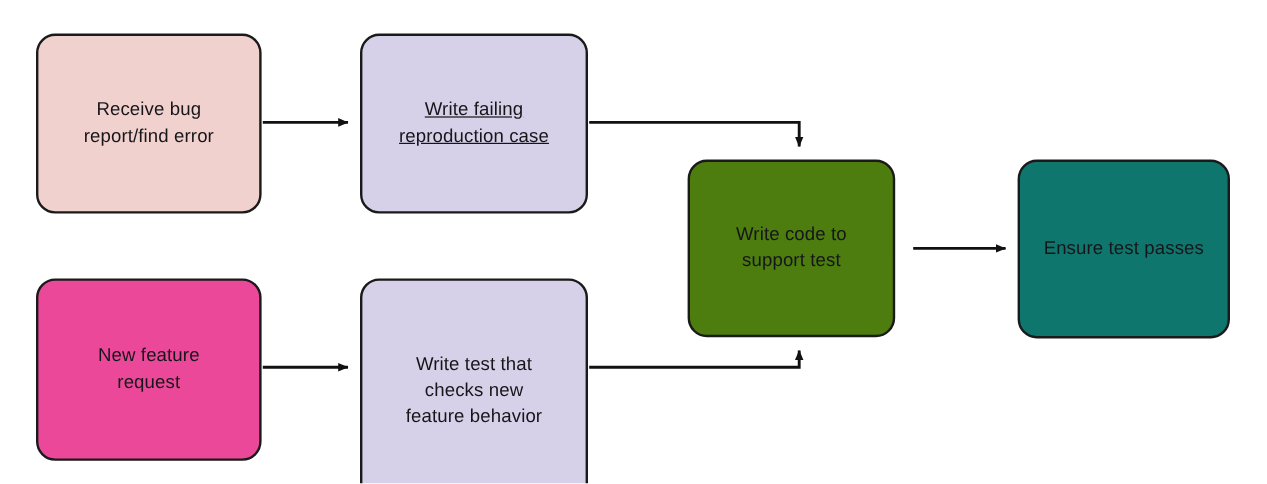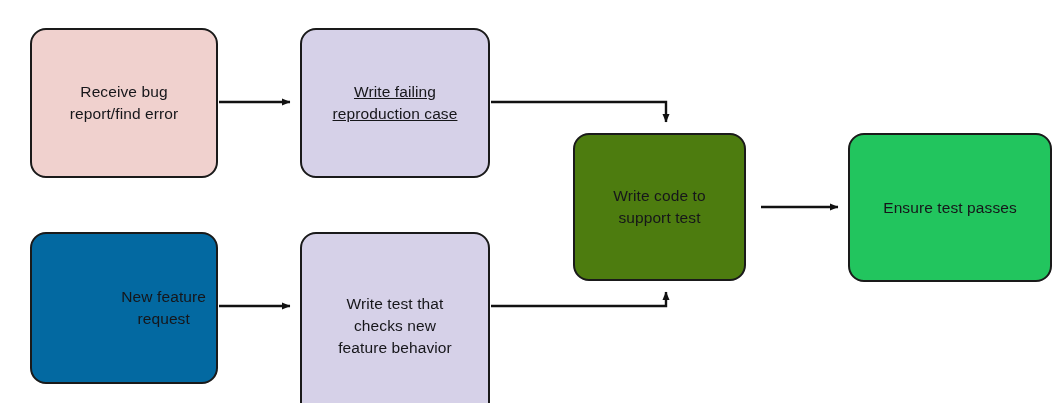--- a/index.html
+++ b/index.html
@@ -71,33 +71,33 @@
   <div class="node" style="left: 30px; top: 28px; width: 188px; height: 150px; background: rgb(240, 209, 206); border-color: rgb(26, 26, 26);">
     <span class="node-label">Receive bug
 report/find error</span>
   </div>
 
   <div class="node" style="left: 300px; top: 28px; width: 190px; height: 150px; background: rgb(214, 209, 232); border-color: rgb(26, 26, 26); text-decoration: underline;">
     <span class="node-label">Write failing
 reproduction case</span>
   </div>
 
-  <div class="node" style="left: 30px; top: 232px; width: 188px; height: 152px; background: #0369a1; border-color: rgb(26, 26, 26); justify-content: flex-end;">
+  <div class="node" style="left: 30px; top: 232px; width: 188px; height: 152px; background: #ec4899; border-color: rgb(26, 26, 26);">
     <span class="node-label">New feature
 request</span>
   </div>
 
   <div class="node" style="left: 300px; top: 232px; width: 190px; height: 188px; background: rgb(214, 209, 232); border-color: rgb(26, 26, 26);">
     <span class="node-label">Write test that
 checks new
 feature behavior</span>
   </div>
 
   <div class="node" style="left: 573px; top: 133px; width: 173px; height: 148px; background: #4d7c0f; border-color: rgb(26, 26, 26);">
     <span class="node-label">Write code to
 support test</span>
   </div>
 
-  <div class="node" style="left: 848px; top: 133px; width: 204px; height: 149px; background: #22c55e; border-color: rgb(26, 26, 26);">
+  <div class="node" style="left: 848px; top: 133px; width: 177px; height: 149px; background: #0f766e; border-color: rgb(26, 26, 26);">
     <span class="node-label">Ensure test passes</span>
   </div>
 
 </div>
 
 </body></html>

